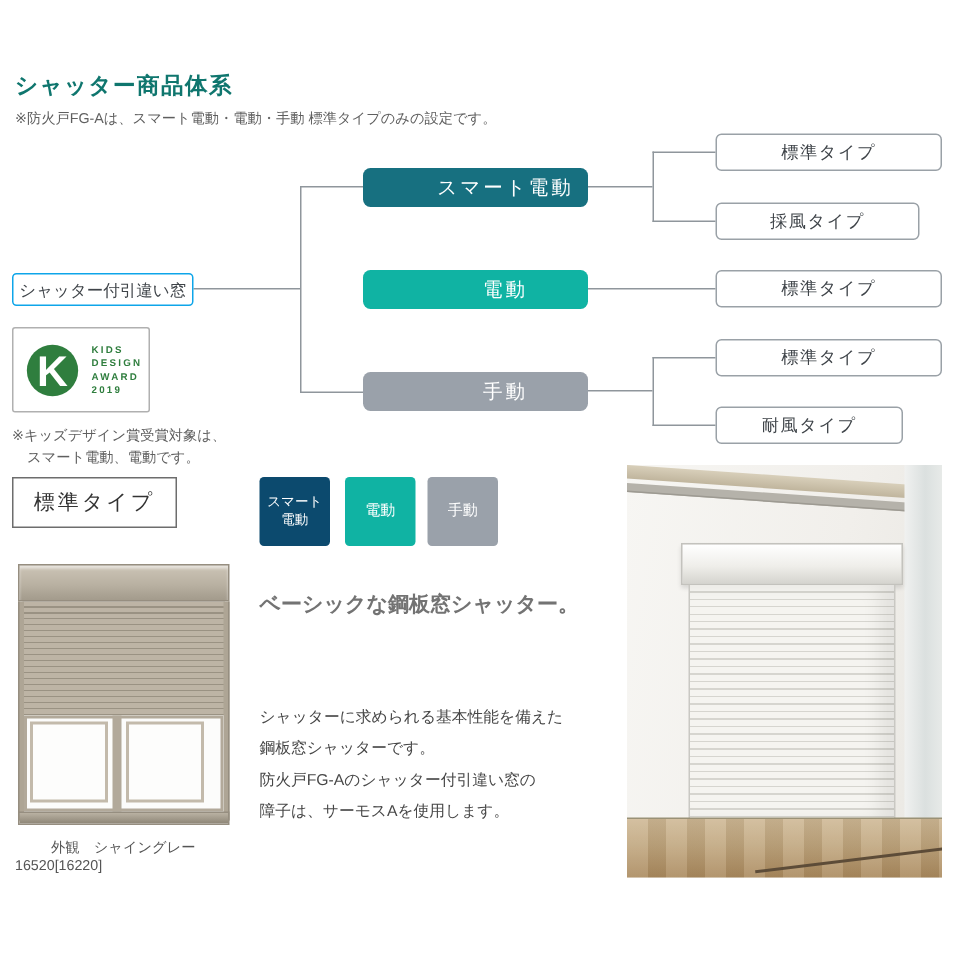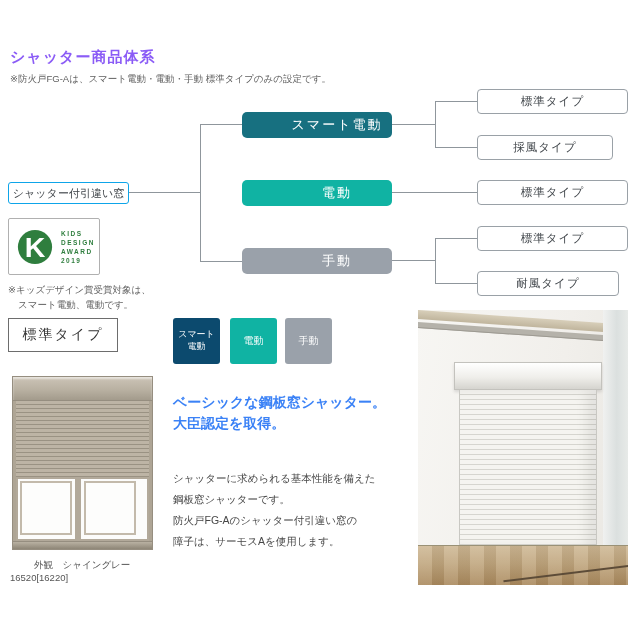--- a/index.html
+++ b/index.html
@@ -1,21 +1,21 @@
 <!DOCTYPE html>
 <html><head>
 <meta charset="utf-8">
 <style>
   html,body{margin:0;padding:0;background:#fff;}
   .canvas{position:relative;width:640px;height:640px;background:#ffffff;overflow:hidden;
           font-family:"Liberation Sans","DejaVu Sans",sans-serif;color:#333;}
   .abs{position:absolute;}
 
   
-  .page-title{left:10px;top:48px;font-size:15px;font-weight:bold;color:#8b5cf6;letter-spacing:1px;}
+  .page-title{left:10px;top:48px;font-size:15px;font-weight:bold;color:#0f766e;letter-spacing:1px;}
   .page-note{left:10px;top:73px;font-size:9.5px;color:#5f5f5f;}
 
   
   .hline{background:#8f969c;height:1px;}
   .vline{background:#8f969c;width:1px;}
   .node{box-sizing:border-box;background:#fff;border:1px solid #0ea5e9;border-radius:3px;
         display:flex;align-items:center;justify-content:center;font-size:11px;color:#3f4449;}
   .rnode{box-sizing:border-box;background:#fff;border:1px solid #9aa1a7;border-radius:4px;
         display:flex;align-items:center;justify-content:center;font-size:11.5px;color:#3f4449;letter-spacing:1px;}
   .cnode{box-sizing:border-box;border-radius:5px;display:flex;align-items:center;justify-content:center;
@@ -29,21 +29,21 @@
   .award-note2{left:18px;top:299px;font-size:9.5px;color:#5f5f5f;}
 
   
   .type-label{left:8px;top:318px;width:110px;height:34px;box-sizing:border-box;border:1px solid #6d6d6d;
               background:#fff;display:flex;align-items:center;justify-content:center;font-size:14px;color:#333;letter-spacing:2px;}
   .badge{box-sizing:border-box;width:47px;height:46px;border-radius:3px;display:flex;flex-direction:column;
          align-items:center;justify-content:center;color:#fff;line-height:12px;text-align:center;}
   .badge .b1{font-size:9px;}
   .badge .b2{font-size:10px;}
 
-  .heading{left:173px;top:392px;font-size:14px;font-weight:bold;line-height:21px;color:#3b82f6;}
+  .heading{left:173px;top:392px;font-size:14px;font-weight:bold;line-height:21px;color:#737373;}
   .bodytext{left:173px;top:468px;font-size:10.5px;line-height:21px;color:#474747;}
   .caption1{left:10px;top:559px;font-size:9.5px;color:#555;margin-left:24px;}
   .caption2{left:10px;top:572px;font-size:9.5px;color:#555;}
 
   
   .photo-l{left:5px;top:372px;width:155px;height:183px;background:#ffffff;}
   .shl{left:7px;top:4px;width:141px;height:174px;}
   .shl-head{left:0;top:0;width:141px;height:25px;background:linear-gradient(180deg,#ccc4b6 0%,#b9b1a2 55%,#a39b8c 100%);
             border:1px solid #968e80;box-sizing:border-box;box-shadow:inset 0 2px 2px rgba(255,255,255,.55);}
   .shl-slats{left:3px;top:25px;width:135px;height:76px;
@@ -101,21 +101,21 @@
   <div class="abs node" style="left:8px;top:182px;width:121px;height:22px;">シャッター付引違い窓</div>
 
   <div class="abs cnode" style="left: 242px; top: 112px; width: 150px; height: 26px; background: rgb(23, 112, 128);">スマート電動</div>
   <div class="abs cnode" style="left: 242px; top: 180px; width: 150px; height: 26px; background: rgb(16, 179, 163);">電動</div>
   <div class="abs cnode" style="left: 242px; top: 248px; width: 150px; height: 26px; background: rgb(154, 161, 170);">手動</div>
 
   <div class="abs rnode" style="left:477px;top:89px;width:151px;height:25px;">標準タイプ</div>
   <div class="abs rnode" style="left:477px;top:135px;width:136px;height:25px;">採風タイプ</div>
   <div class="abs rnode" style="left:477px;top:180px;width:151px;height:25px;">標準タイプ</div>
   <div class="abs rnode" style="left:477px;top:226px;width:151px;height:25px;">標準タイプ</div>
-  <div class="abs rnode" style="left:477px;top:271px;width:142px;height:25px;">耐風タイプ</div>
+  <div class="abs rnode" style="left:477px;top:271px;width:125px;height:25px;">耐風タイプ</div>
 
   <div class="abs award-box">
     <svg width="38" height="38" viewBox="0 0 40 40">
       <circle cx="20" cy="20" r="18" fill="#2f7e3e"></circle>
       <text x="20" y="31" text-anchor="middle" font-size="30" font-weight="bold" fill="#ffffff" font-family="Liberation Sans, DejaVu Sans, sans-serif">K</text>
     </svg>
     <div class="award-text">
       <div>KIDS</div>
       <div>DESIGN</div>
       <div>AWARD</div>
@@ -133,21 +133,20 @@
   </div>
   <div class="abs badge" style="left: 230px; top: 318px; background: rgb(16, 179, 163);">
     <span class="b2">電動</span>
   </div>
   <div class="abs badge" style="left: 285px; top: 318px; background: rgb(154, 161, 170);">
     <span class="b2">手動</span>
   </div>
 
   <div class="abs heading">
     <div>ベーシックな鋼板窓シャッター。</div>
-    <div>大臣認定を取得。</div>
   </div>
 
   <div class="abs bodytext">
     <div>シャッターに求められる基本性能を備えた</div>
     <div>鋼板窓シャッターです。</div>
     <div>防火戸FG-Aのシャッター付引違い窓の</div>
     <div>障子は、サーモスAを使用します。</div>
   </div>
 
   <div class="abs photo-l">

